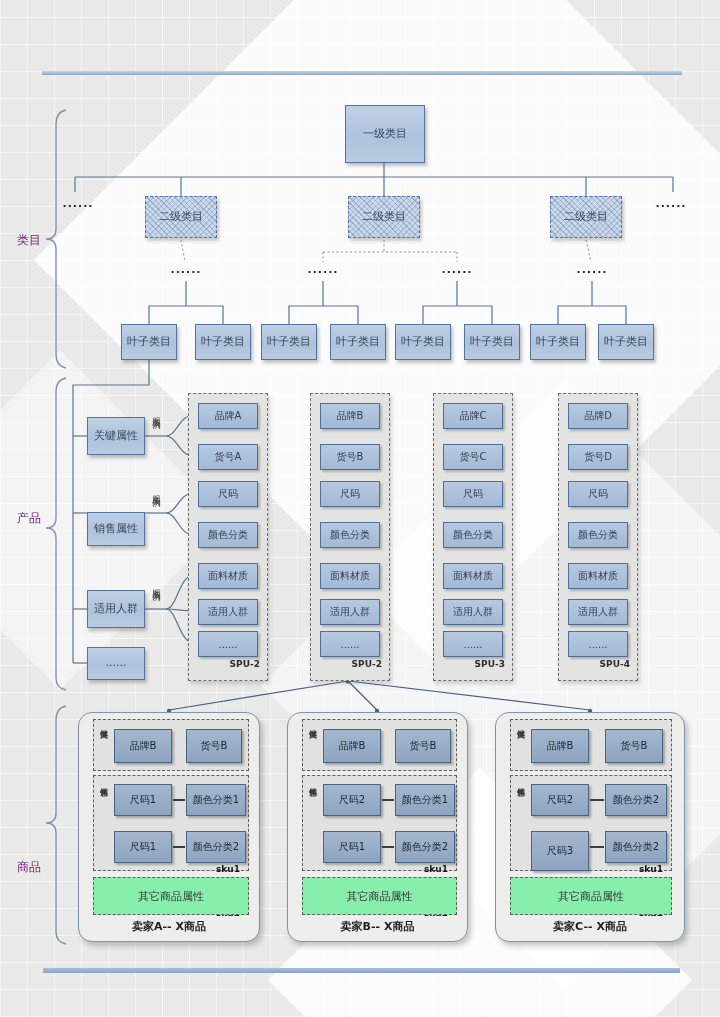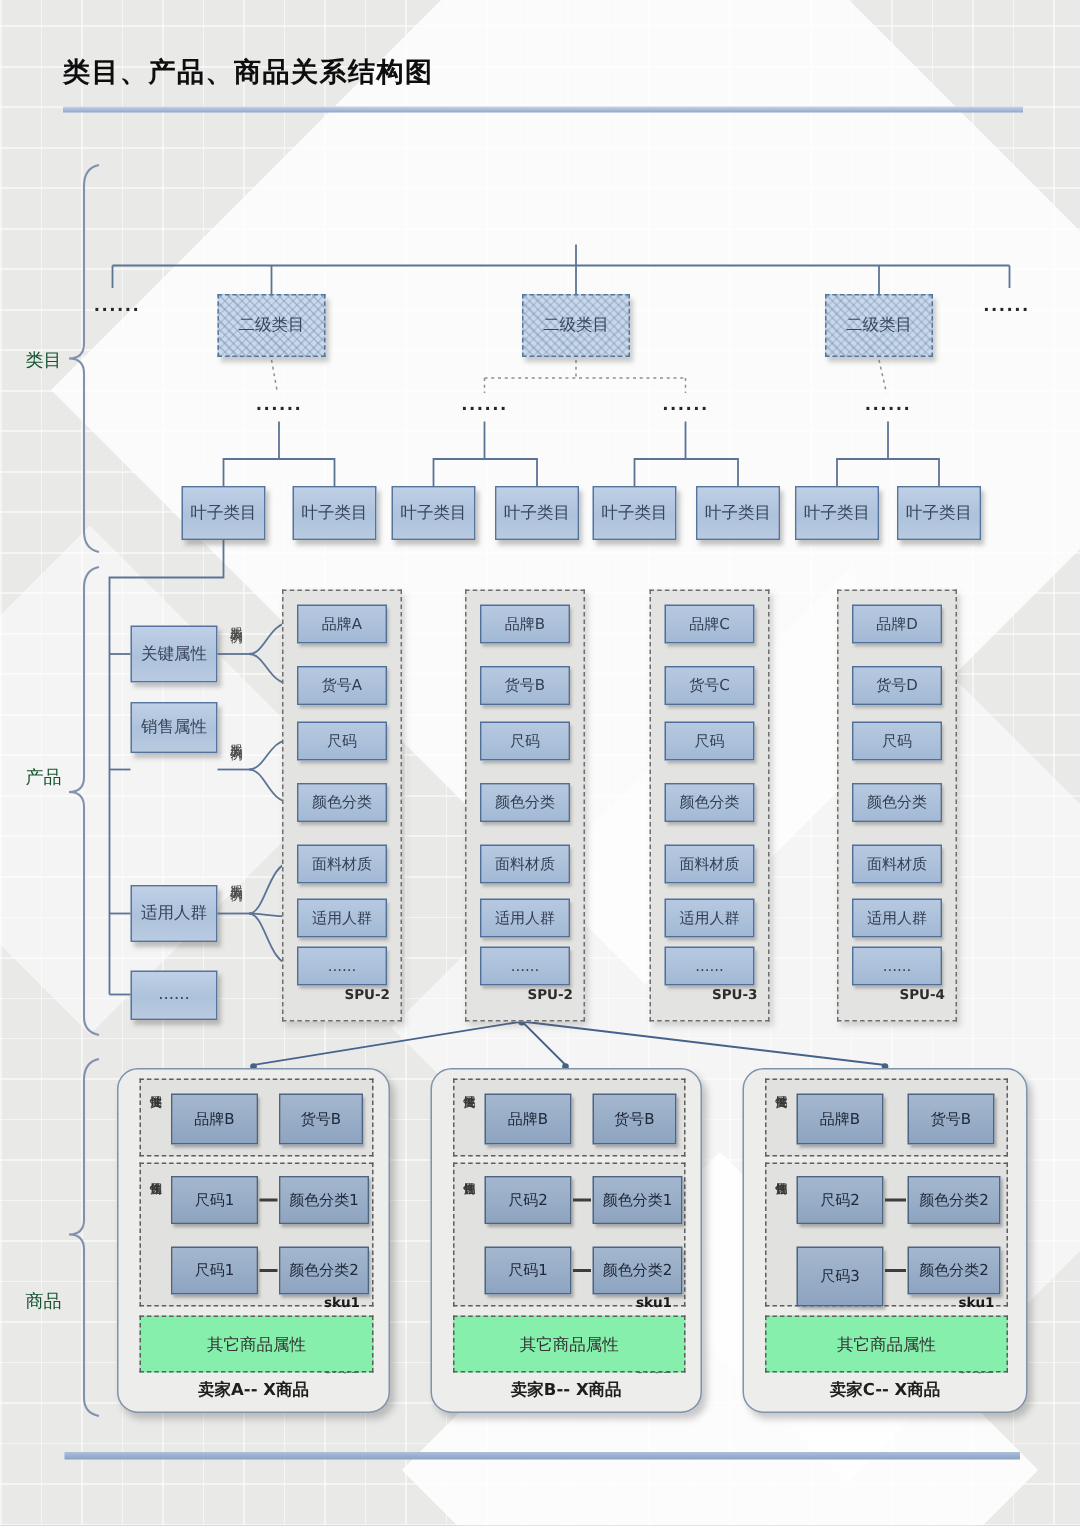--- a/index.html
+++ b/index.html
@@ -8,21 +8,21 @@
   .diamond{position:absolute;background:#ffffff;transform:rotate(45deg);z-index:0;}
   #grid{position:absolute;inset:0;z-index:0;pointer-events:none;
     background-image:
       repeating-linear-gradient(0deg, rgba(255,255,255,.55) 0 1px, transparent 1px 27px),
       repeating-linear-gradient(90deg, rgba(255,255,255,.55) 0 1px, transparent 1px 27px);}
   #wires{position:absolute;left:0;top:0;z-index:1;}
   .title{position:absolute;left:42px;top:36px;font-size:18px;font-weight:bold;color:#0e0e0e;letter-spacing:1px;z-index:2;}
   .rule{position:absolute;z-index:2;}
   .top-rule{left:42px;top:71px;width:640px;height:4px;background:linear-gradient(180deg,#c9d4e6,#8fa6c9);}
   .bottom-rule{left:43px;top:968px;width:637px;height:5px;background:linear-gradient(180deg,#adbfd9,#8aa2c6);}
-  .side-label{position:absolute;font-size:12px;color:#14532d;z-index:2;}
+  .side-label{position:absolute;font-size:12px;color:#701a75;z-index:2;}
   .node{position:absolute;box-sizing:border-box;display:flex;align-items:center;justify-content:center;
     text-align:center;z-index:2;line-height:1.15;}
   .blue{background:linear-gradient(180deg,#bfd0e6 0%,#adc2dc 55%,#b9cbe1 100%);border:1px solid #54749e;
     box-shadow:2px 3px 3px rgba(90,90,90,.35);color:#39455a;font-size:11px;}
   .hatch{background-color:#c9d8ea;
     background-image:repeating-linear-gradient(45deg, rgba(86,117,157,.35) 0 1px, transparent 1px 4px),
                      repeating-linear-gradient(-45deg, rgba(86,117,157,.25) 0 1px, transparent 1px 4px);
     border:1px dashed #56759d;box-shadow:2px 3px 3px rgba(90,90,90,.3);color:#39455a;font-size:11px;}
   .dots{position:absolute;font-size:11px;font-weight:bold;letter-spacing:1px;color:#262626;z-index:2;text-align:center;}
   .vnote{position:absolute;writing-mode:vertical-rl;text-orientation:upright;font-size:8.5px;color:#4a4a4a;z-index:2;letter-spacing:1px;}
@@ -115,28 +115,28 @@
       <path d="M590,766 V774"></path>
         <path d="M590,868 V874"></path>
     </g>
     <g stroke="#8292ac" stroke-width="1.4" fill="none">
       <path d="M66,110 Q56,112 56,124 L56,229 Q56,239 46,239 Q56,239 56,249 L56,354 Q56,366 66,368"></path>
       <path d="M66,378 Q56,380 56,392 L56,518 Q56,528 46,528 Q56,528 56,538 L56,678 Q56,688 66,690"></path>
       <path d="M66,706 Q56,708 56,720 L56,813 Q56,823 46,823 Q56,823 56,833 L56,932 Q56,942 66,944"></path>
     </g>
   </svg>
 
-  <div class="title">类目、产品、商品关系结构图</div>
   <div class="rule top-rule"></div>
   <div class="rule bottom-rule"></div>
 
   <div class="side-label" style="left:17px;top:232px;">类目</div>
   <div class="side-label" style="left:17px;top:510px;">产品</div>
   <div class="side-label" style="left:17px;top:816px;margin-top:43px;">商品</div>
 
+  <div class="node blue" style="left:345px;top:105px;width:80px;height:58px;">一级类目</div>
 
   <div class="dots" style="left:58px;top:197px;width:40px;">......</div>
   <div class="dots" style="left:651px;top:197px;width:40px;">......</div>
 
   <div class="node hatch" style="left:145px;top:196px;width:72px;height:42px;">二级类目</div>
   <div class="node hatch" style="left:348px;top:196px;width:72px;height:42px;">二级类目</div>
   <div class="node hatch" style="left:550px;top:196px;width:72px;height:42px;">二级类目</div>
 
   <div class="dots" style="left:166px;top:263px;width:40px;">......</div>
   <div class="dots" style="left:303px;top:263px;width:40px;">......</div>
@@ -146,21 +146,21 @@
   <div class="node blue" style="left:121px;top:324px;width:56px;height:36px;">叶子类目</div>
   <div class="node blue" style="left:195px;top:324px;width:56px;height:36px;">叶子类目</div>
   <div class="node blue" style="left:261px;top:324px;width:56px;height:36px;">叶子类目</div>
   <div class="node blue" style="left:330px;top:324px;width:56px;height:36px;">叶子类目</div>
   <div class="node blue" style="left:395px;top:324px;width:56px;height:36px;">叶子类目</div>
   <div class="node blue" style="left:464px;top:324px;width:56px;height:36px;">叶子类目</div>
   <div class="node blue" style="left:530px;top:324px;width:56px;height:36px;">叶子类目</div>
   <div class="node blue" style="left:598px;top:324px;width:56px;height:36px;">叶子类目</div>
 
   <div class="node blue" style="left:87px;top:417px;width:58px;height:38px;">关键属性</div>
-  <div class="node blue" style="left:87px;top:468px;width:58px;height:34px;">销售属性</div>
+  <div class="node blue" style="left:87px;top:512px;width:58px;height:34px;">销售属性</div>
   <div class="node blue" style="left:87px;top:590px;width:58px;height:38px;">适用人群</div>
   <div class="node blue" style="left:87px;top:647px;width:58px;height:33px;">......</div>
 
   <div class="vnote" style="left:151px;top:411px;">服装为例</div>
   <div class="vnote" style="left:151px;top:489px;">服装为例</div>
   <div class="vnote" style="left:151px;top:583px;">服装为例</div>
 
   <div class="spu" style="left:188px;top:393px;width:80px;height:288px;">
     <div class="spu-item" style="top:9px;">品牌A</div>
     <div class="spu-item" style="top:50px;">货号A</div>

